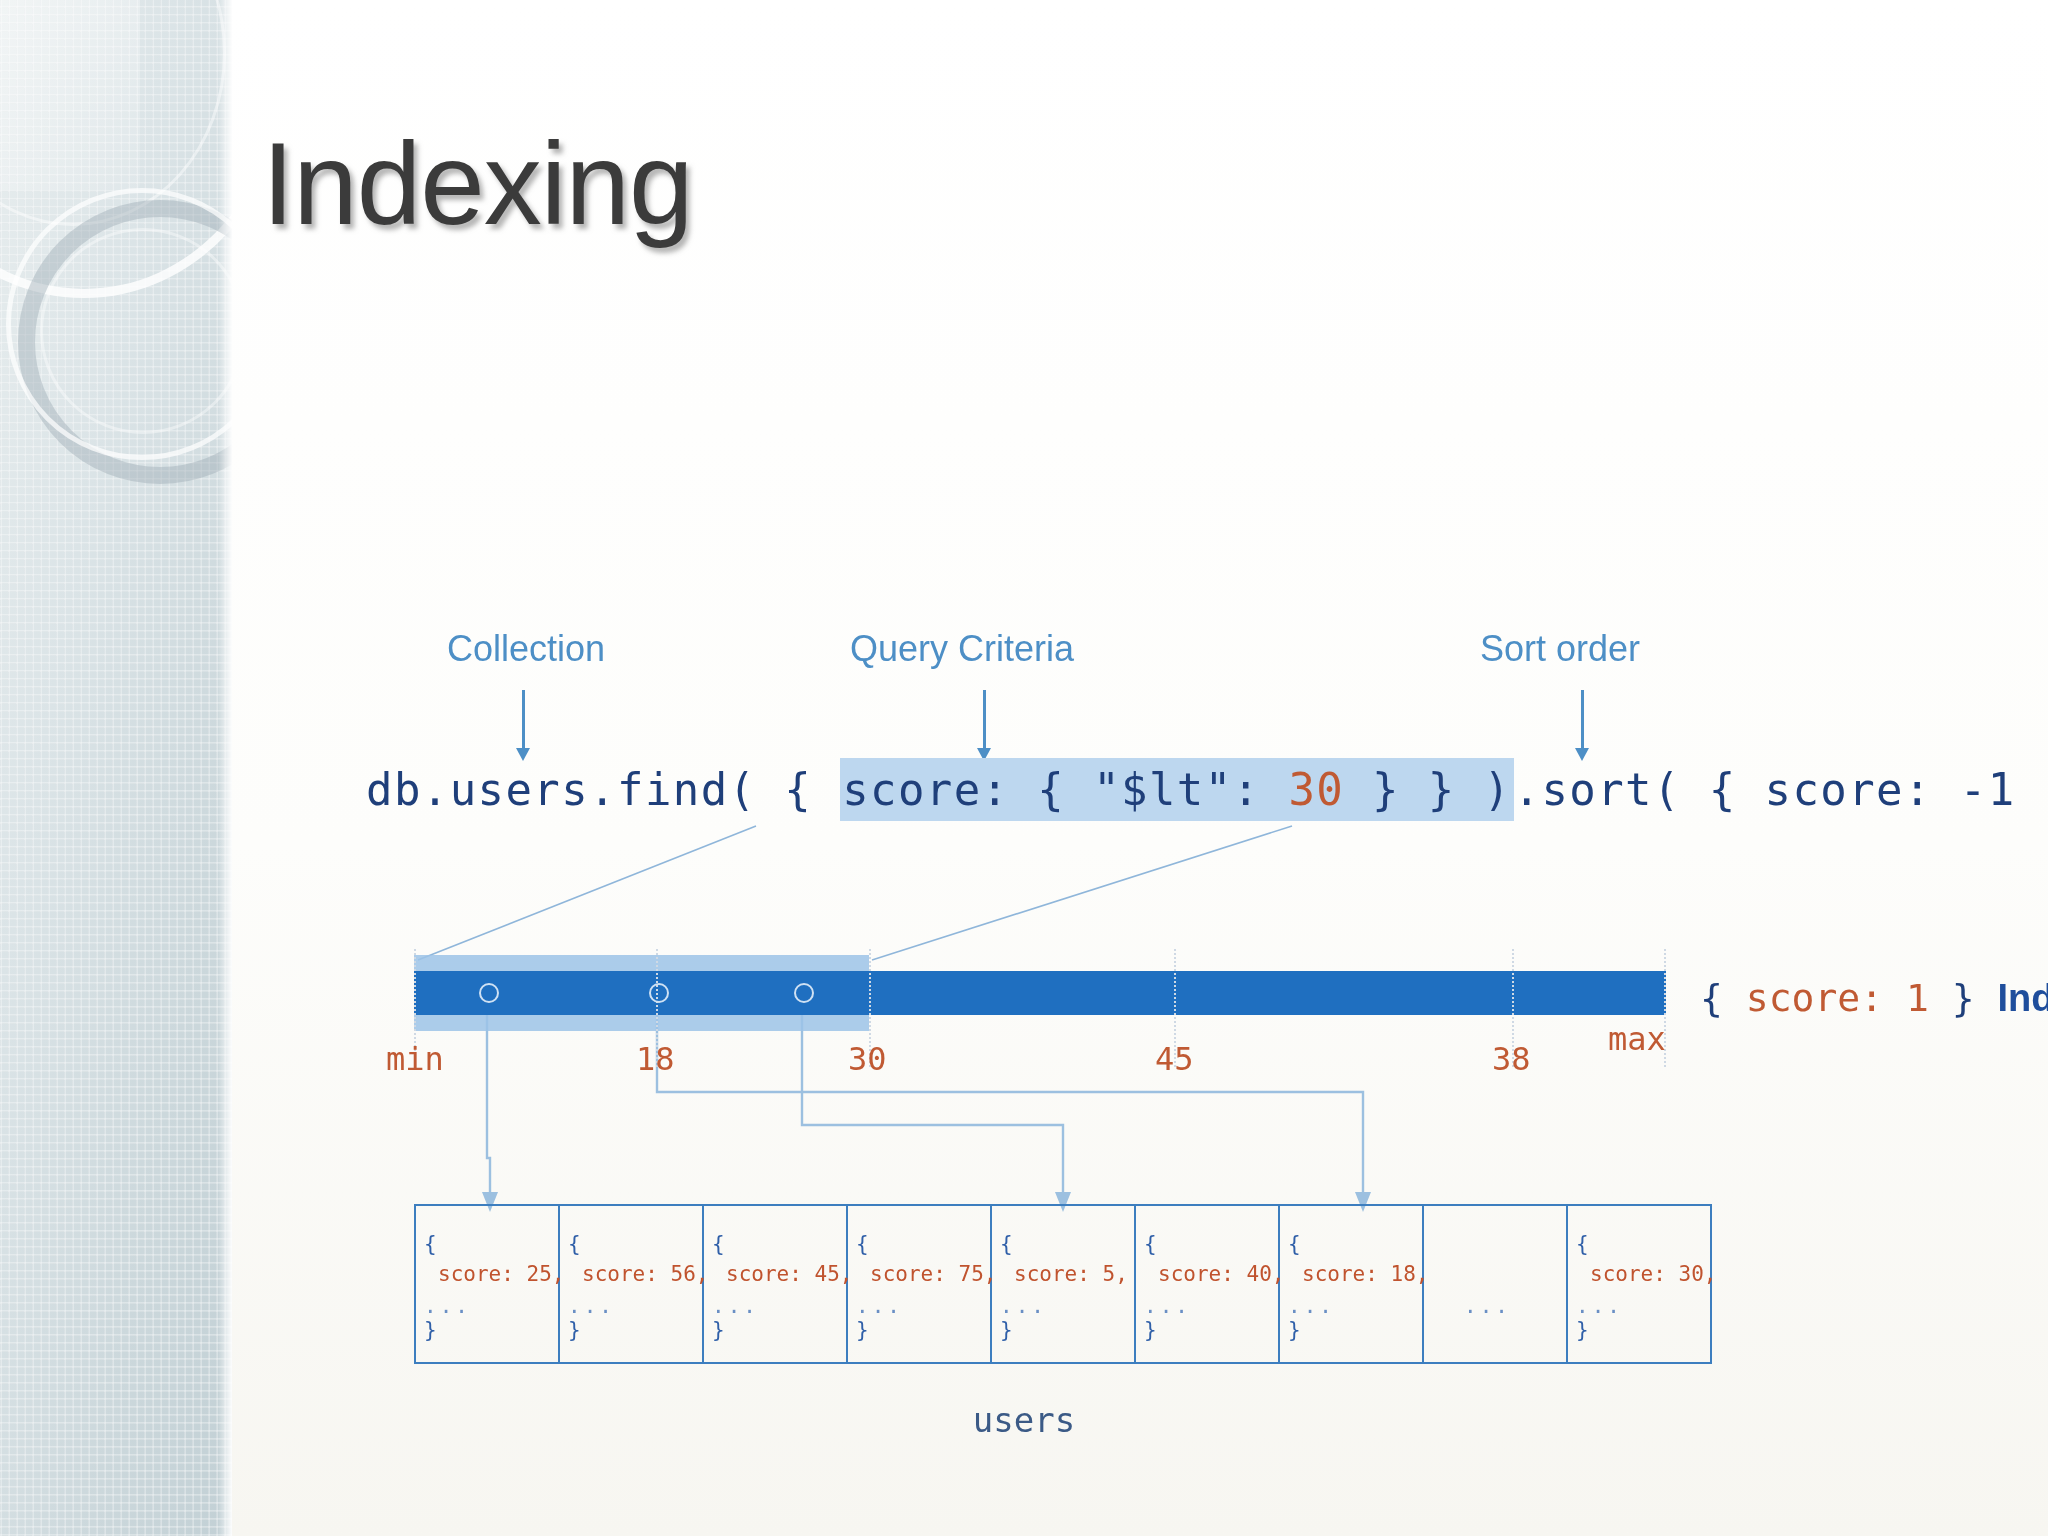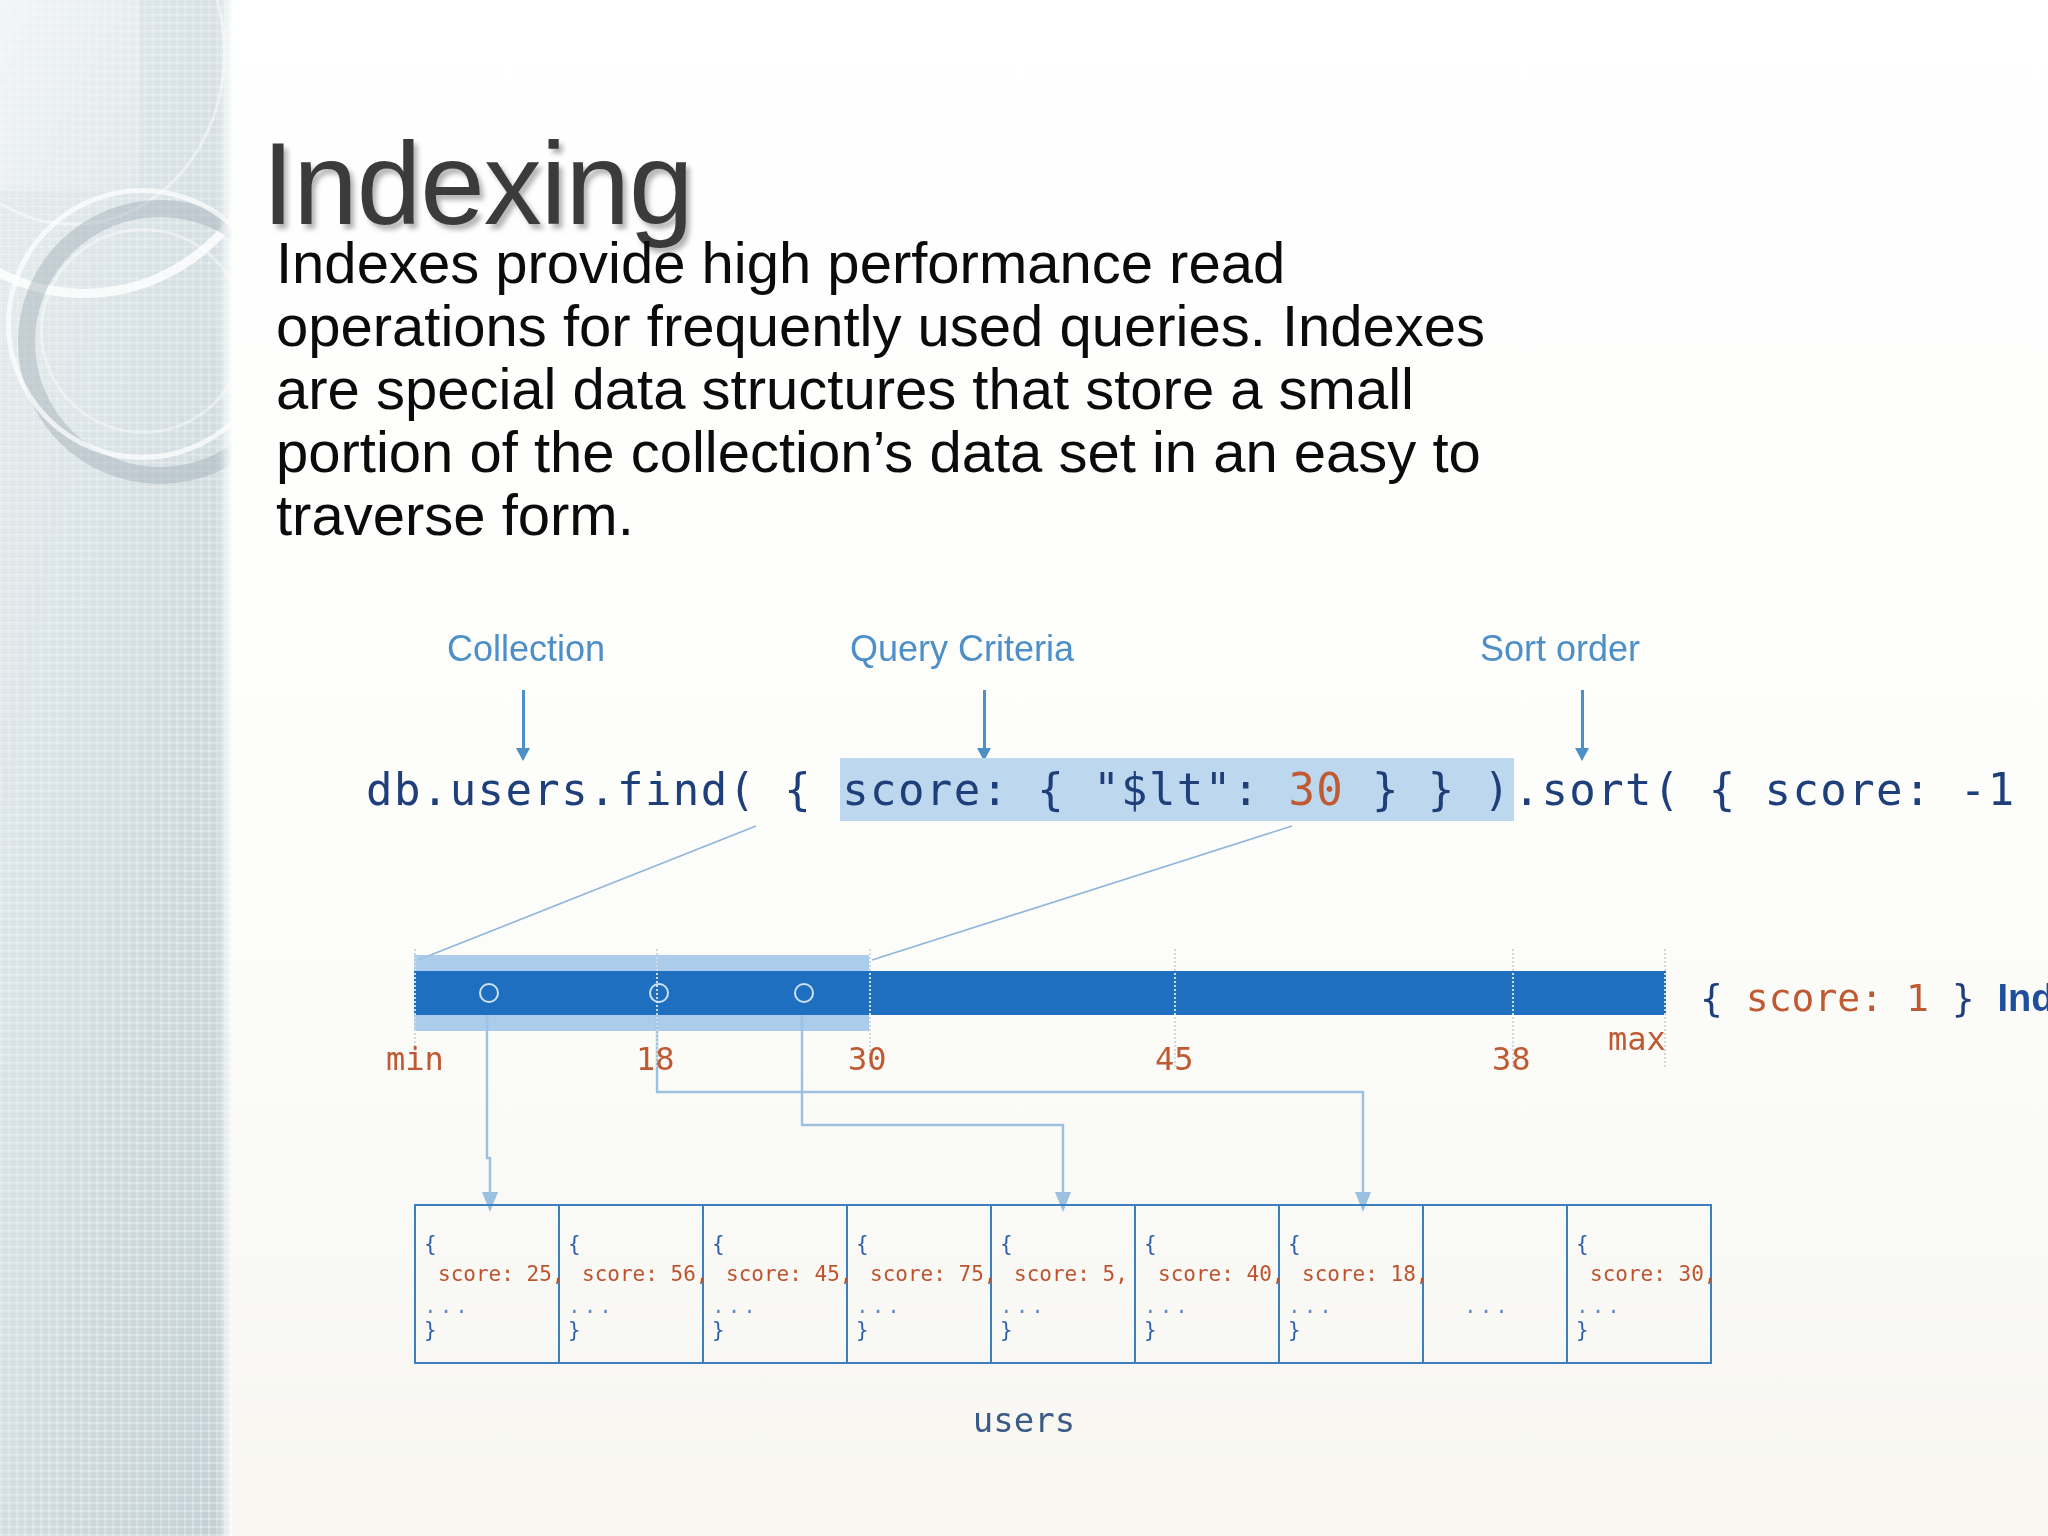--- a/index.html
+++ b/index.html
@@ -112,21 +112,20 @@
     <div class="ring ring-a"></div>
     <div class="ring ring-b"></div>
     <div class="ring ring-c"></div>
     <div class="ring ring-d"></div>
     <div class="ring ring-e"></div>
     <div class="band-edge"></div>
   </div>
 
   <div class="title">Indexing</div>
 
-  <div class="body-text">Indexes provide high performance read operations for frequently used queries. Indexes are special data structures that store a small portion of the collection’s data set in an easy to traverse form.</div>
 
   <div class="diagram">
 
     <div class="callout cl-collection">Collection</div>
     <div class="callout cl-query">Query Criteria</div>
     <div class="callout cl-sort">Sort order</div>
 
     <div class="v-arrow va-collection"></div>
     <div class="v-arrow va-query"></div>
     <div class="v-arrow va-sort"></div>

